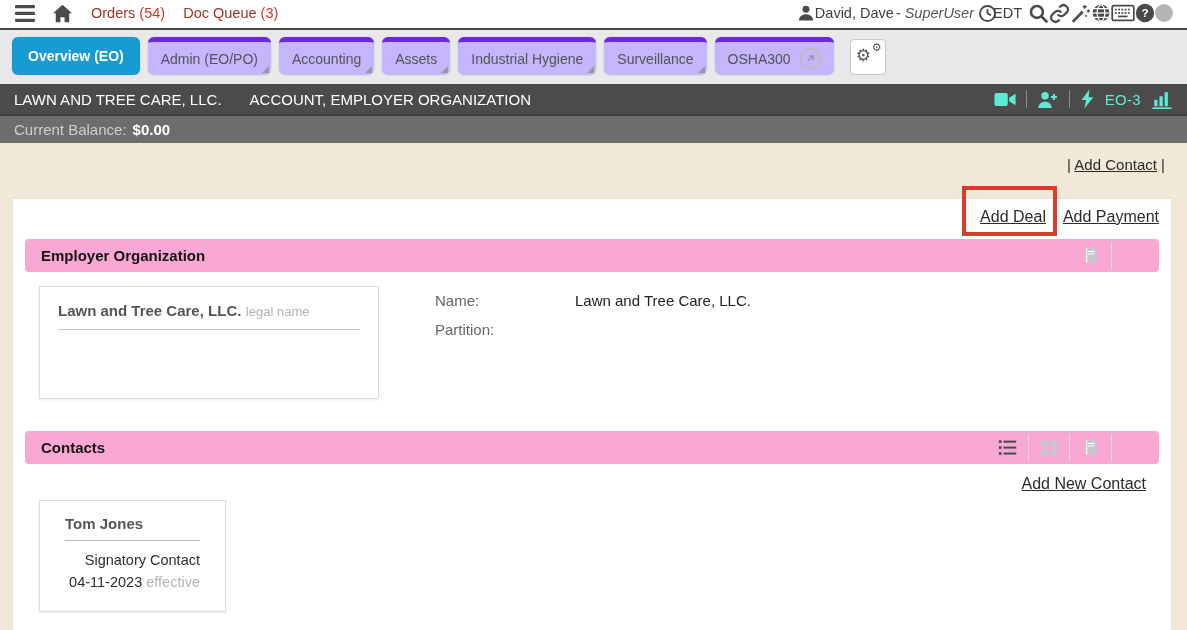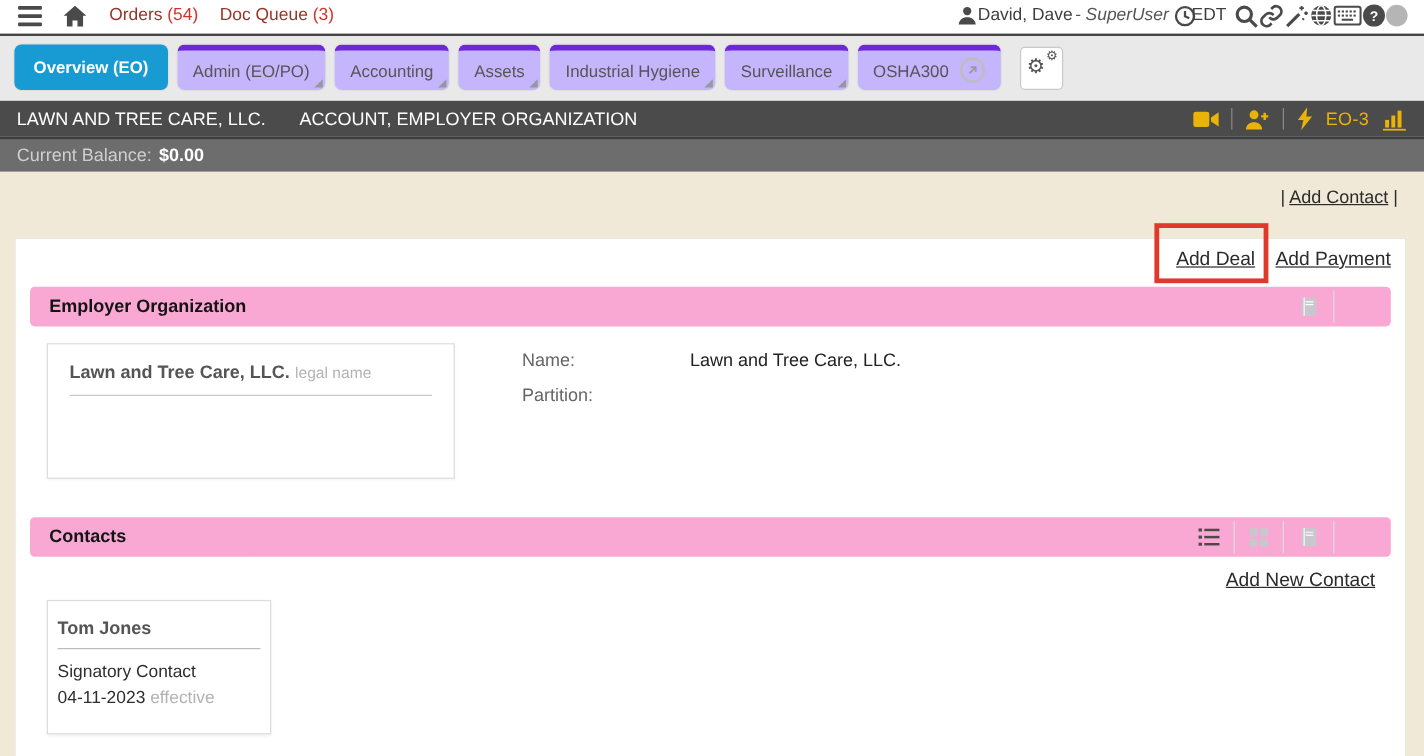--- a/index.html
+++ b/index.html
@@ -52,21 +52,21 @@
     border:1px solid #c9c9c9; border-radius:4px; position:relative;
     cursor:pointer; color:#555;
   }
   .gear-main { position:absolute; left:5px; top:7px; font-size:17px; line-height:1; }
   .gear-small { position:absolute; right:3px; top:2px; font-size:11px; line-height:1; }
   
   .entitybar {
     height:30px; background:#4b4b4b; color:#fff; display:flex; align-items:center;
     padding:0 14px; gap:28px; font-size:15px;
   }
-  .entitybar .e-icons { margin-left:auto; display:flex; align-items:center; gap:10px; color:#eab308; }
+  .entitybar .e-icons { margin-left:auto; display:flex; align-items:center; gap:10px; color:#5eead4; }
   .e-sep { width:1px; height:18px; background:#8a8a8a; }
   .e-code { font-size:15px; letter-spacing:.3px; }
   
   .balancebar {
     height:29px; background:#6d6d6d; border-top:2px solid #3e3e3e;
     display:flex; align-items:center; padding:0 14px; font-size:15px;
   }
   .balance-label { color:#cfcfcf; margin-right:6px; }
   .balance-value { color:#fff; font-weight:bold; }
   
@@ -108,25 +108,25 @@
   .card-rule { border:0; border-top:1px solid #c9c9c9; margin-top:9px; }
   .fields { margin:6px 0 0 56px; font-size:15px; }
   .field-row { display:flex; margin-bottom:12px; }
   .field-label { width:140px; color:#666; }
   .field-value { color:#222; }
   
   .contacts-gap { height:32px; }
   .addcontact-row { text-align:right; padding:11px 25px 0 0; font-size:16px; }
   .contact-card {
     width:187px; min-height:112px; background:#fff; border:1px solid #ddd;
-    box-shadow:0 1px 3px rgba(0,0,0,0.07); padding:14px 8px; margin:7px 0 0 26px;
+    box-shadow:0 1px 3px rgba(0,0,0,0.07); padding:14px 25px; margin:7px 0 0 26px;
   }
   .contact-name { font-size:15px; font-weight:bold; color:#555; }
   .contact-rule { border:0; border-top:1px solid #bbb; margin:8px 0 9px 0; }
-  .contact-line { font-size:14.5px; color:#2e2e2e; line-height:1.5; }
+  .contact-line { font-size:14.5px; color:#2e2e2e; line-height:1.5;text-align:right; }
   svg { display:block; }
 </style>
 </head>
 <body>
 
 <div class="topbar">
   <span class="icn">
     <svg width="22" height="19" viewBox="0 0 24 21" fill="currentColor">
         <rect x="1" y="1" width="22" height="3.6" rx="1"></rect>
         <rect x="1" y="8.6" width="22" height="3.6" rx="1"></rect>

